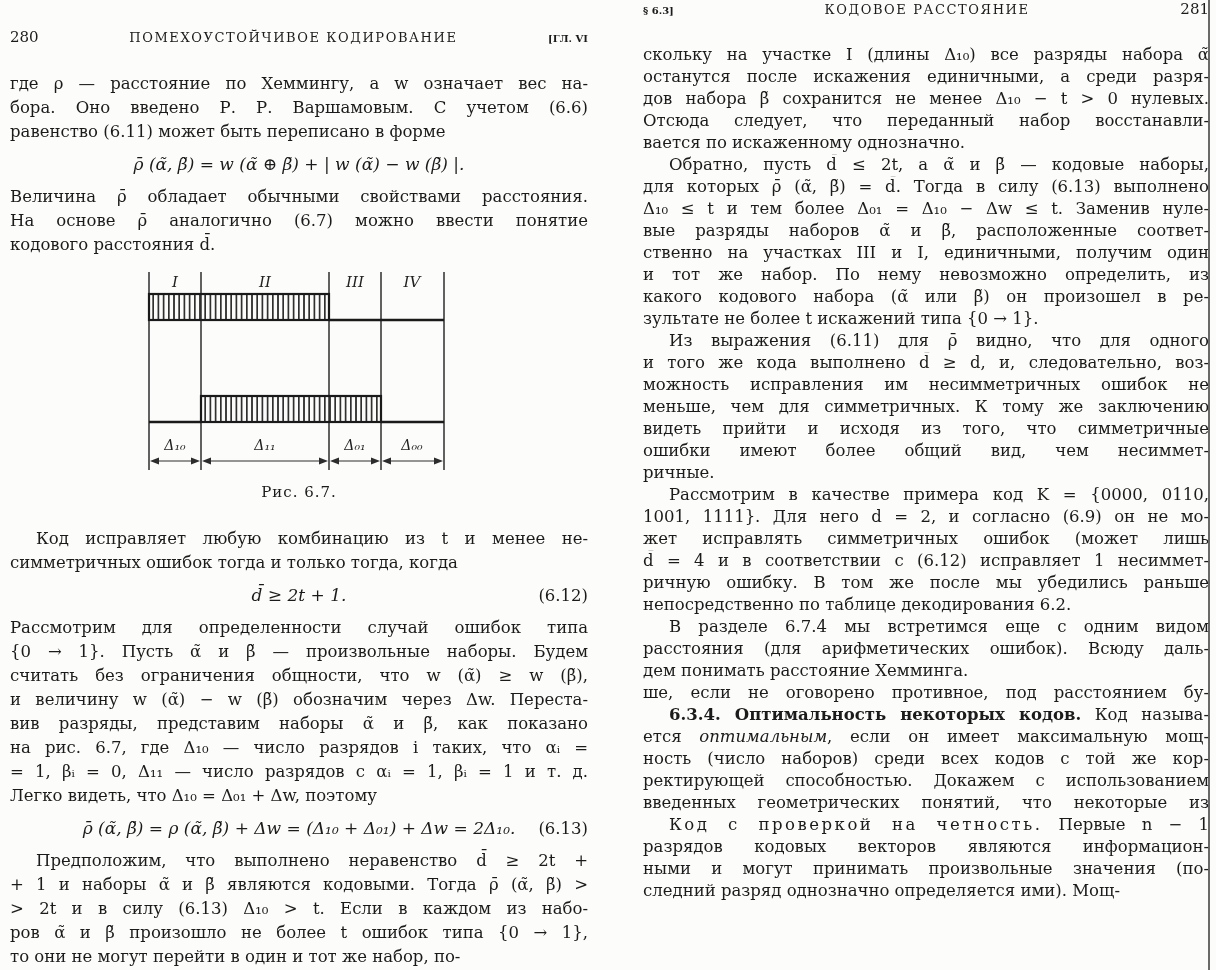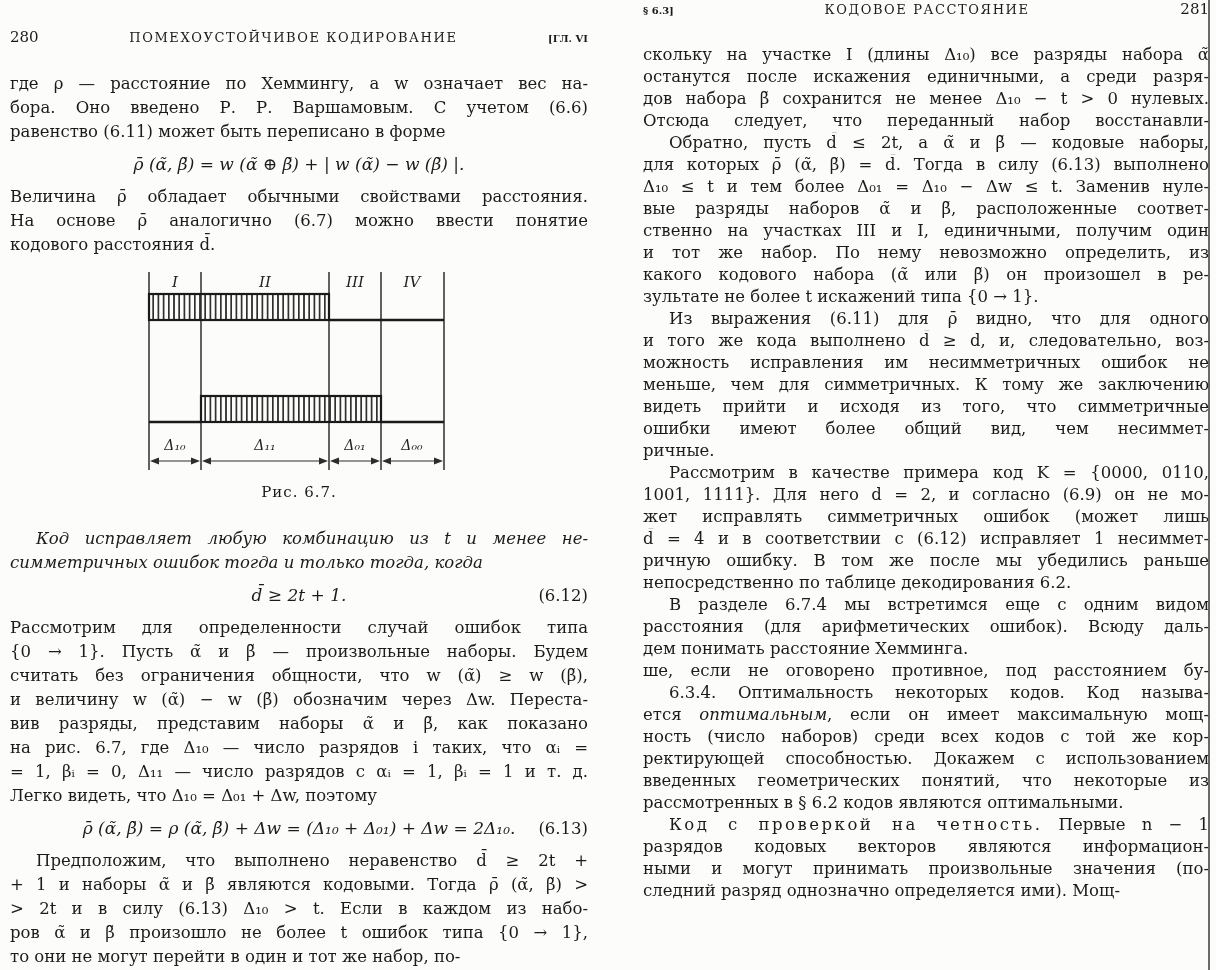--- a/index.html
+++ b/index.html
@@ -18,34 +18,34 @@
   }
   .page-left  .pheader { padding-top: 28px; }
   .page-right .pheader { }
   .pnum  { font-size: 15px; }
   .ptitle { font-size: 13px; letter-spacing: 1.6px; }
   .pchap, .psec { font-size: 10px; font-weight: bold; }
 
   .content { margin-top: 26px; }
 
   .para { margin: 0; }
-  .para.i { font-style: italic; }
+  .para.i { }
   .line {
     font-size: 16.5px;
     text-align: justify;
     text-align-last: justify;
     overflow: hidden;
   }
   .page-left  .line { line-height: 24px; }
   .page-right .line { line-height: 22px; }
   .line.indent { padding-left: 26px; }
   .line.pl { text-align-last: left; }
 
   .st-i  { font-style: italic; }
-  .st-b  { font-weight: normal; }
+  .st-b  { font-weight: bold; }
   .st-sp { letter-spacing: 2.5px; }
 
   .formula {
     position: relative; text-align: center;
     padding: 9px 52px; font-style: italic; font-size: 17px; line-height: 23px;
   }
   .eqnum { position: absolute; right: 0; top: 9px; font-style: normal; font-size: 16.5px; }
 
   figure.fig { margin: 12px 0 10px 0; text-align: center; }
   .figcaption {
@@ -171,20 +171,21 @@
     <span class="ptitle">КОДОВОЕ РАССТОЯНИЕ</span>
     <span class="pnum">281</span>
   </div>
 
   <div class="content">
       <div class="para">
         <div class="line"><span>скольку на участке I (длины Δ₁₀) все разряды набора α̃</span></div>
         <div class="line"><span>останутся после искажения единичными, а среди разря-</span></div>
         <div class="line"><span>дов набора β̃ сохранится не менее Δ₁₀ − t &gt; 0 нулевых.</span></div>
         <div class="line"><span>Отсюда следует, что переданный набор восстанавли-</span></div>
+        <div class="line pl"><span>вается по искаженному однозначно.</span></div>
       </div>
       <div class="para">
         <div class="line indent"><span>Обратно, пусть d̄ ≤ 2t, а α̃ и β̃ — кодовые наборы,</span></div>
         <div class="line"><span>для которых ρ̄ (α̃, β̃) = d̄. Тогда в силу (6.13) выполнено</span></div>
         <div class="line"><span>Δ₁₀ ≤ t и тем более Δ₀₁ = Δ₁₀ − Δw ≤ t. Заменив нуле-</span></div>
         <div class="line"><span>вые разряды наборов α̃ и β̃, расположенные соответ-</span></div>
         <div class="line"><span>ственно на участках III и I, единичными, получим один</span></div>
         <div class="line"><span>и тот же набор. По нему невозможно определить, из</span></div>
         <div class="line"><span>какого кодового набора (α̃ или β̃) он произошел в ре-</span></div>
         <div class="line pl"><span>зультате не более t искажений типа {0 → 1}.</span></div>
@@ -211,21 +212,20 @@
         <div class="line"><span>расстояния (для арифметических ошибок). Всюду даль-</span></div>
         <div class="line pl"><span>дем понимать расстояние Хемминга.</span></div>
         <div class="line"><span>ше, если не оговорено противное, под расстоянием бу-</span></div>
       </div>
       <div class="para">
         <div class="line indent"><span class="st-b">6.3.4. Оптимальность некоторых кодов.</span><span> Код называ-</span></div>
         <div class="line"><span>ется </span><span class="st-i">оптимальным</span><span>, если он имеет максимальную мощ-</span></div>
         <div class="line"><span>ность (число наборов) среди всех кодов с той же кор-</span></div>
         <div class="line"><span>ректирующей способностью. Докажем с использованием</span></div>
         <div class="line"><span>введенных геометрических понятий, что некоторые из</span></div>
-        <div class="line pl"><span>рассмотренных в § 6.2 кодов являются оптимальными.</span></div>
       </div>
       <div class="para">
         <div class="line indent"><span class="st-sp">Код с проверкой на четность.</span><span> Первые n − 1</span></div>
         <div class="line"><span>разрядов кодовых векторов являются информацион-</span></div>
         <div class="line"><span>ными и могут принимать произвольные значения (по-</span></div>
         <div class="line pl"><span>следний разряд однозначно определяется ими). Мощ-</span></div>
       </div>
     </div>
 </div>
 

